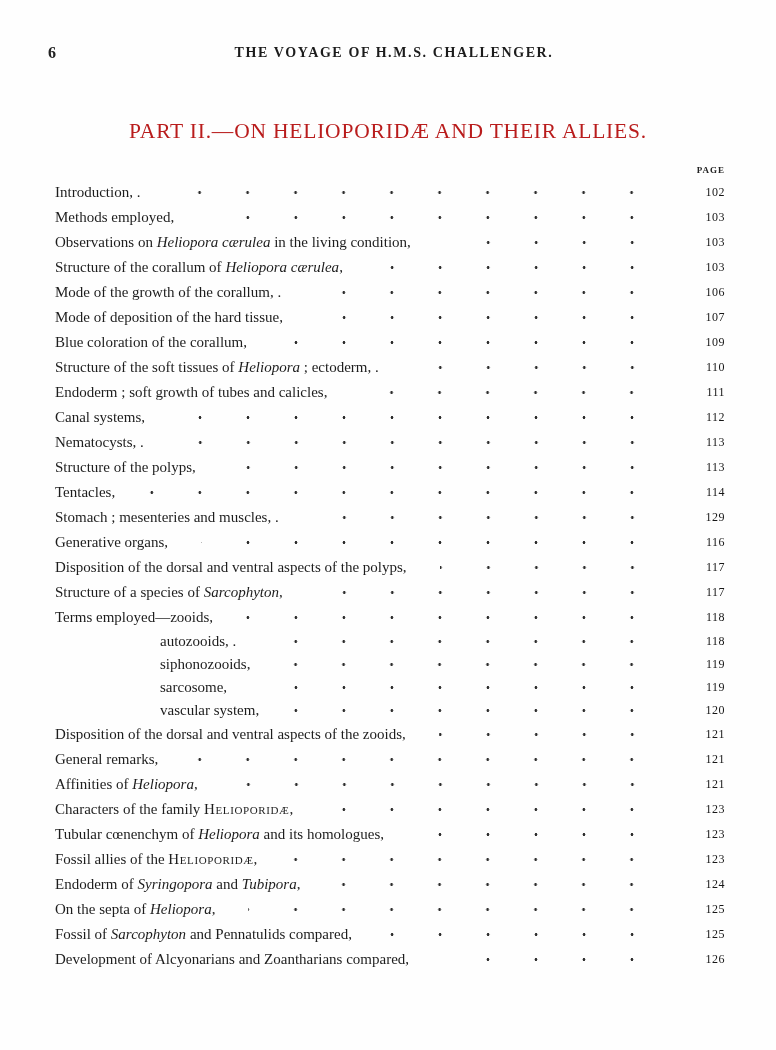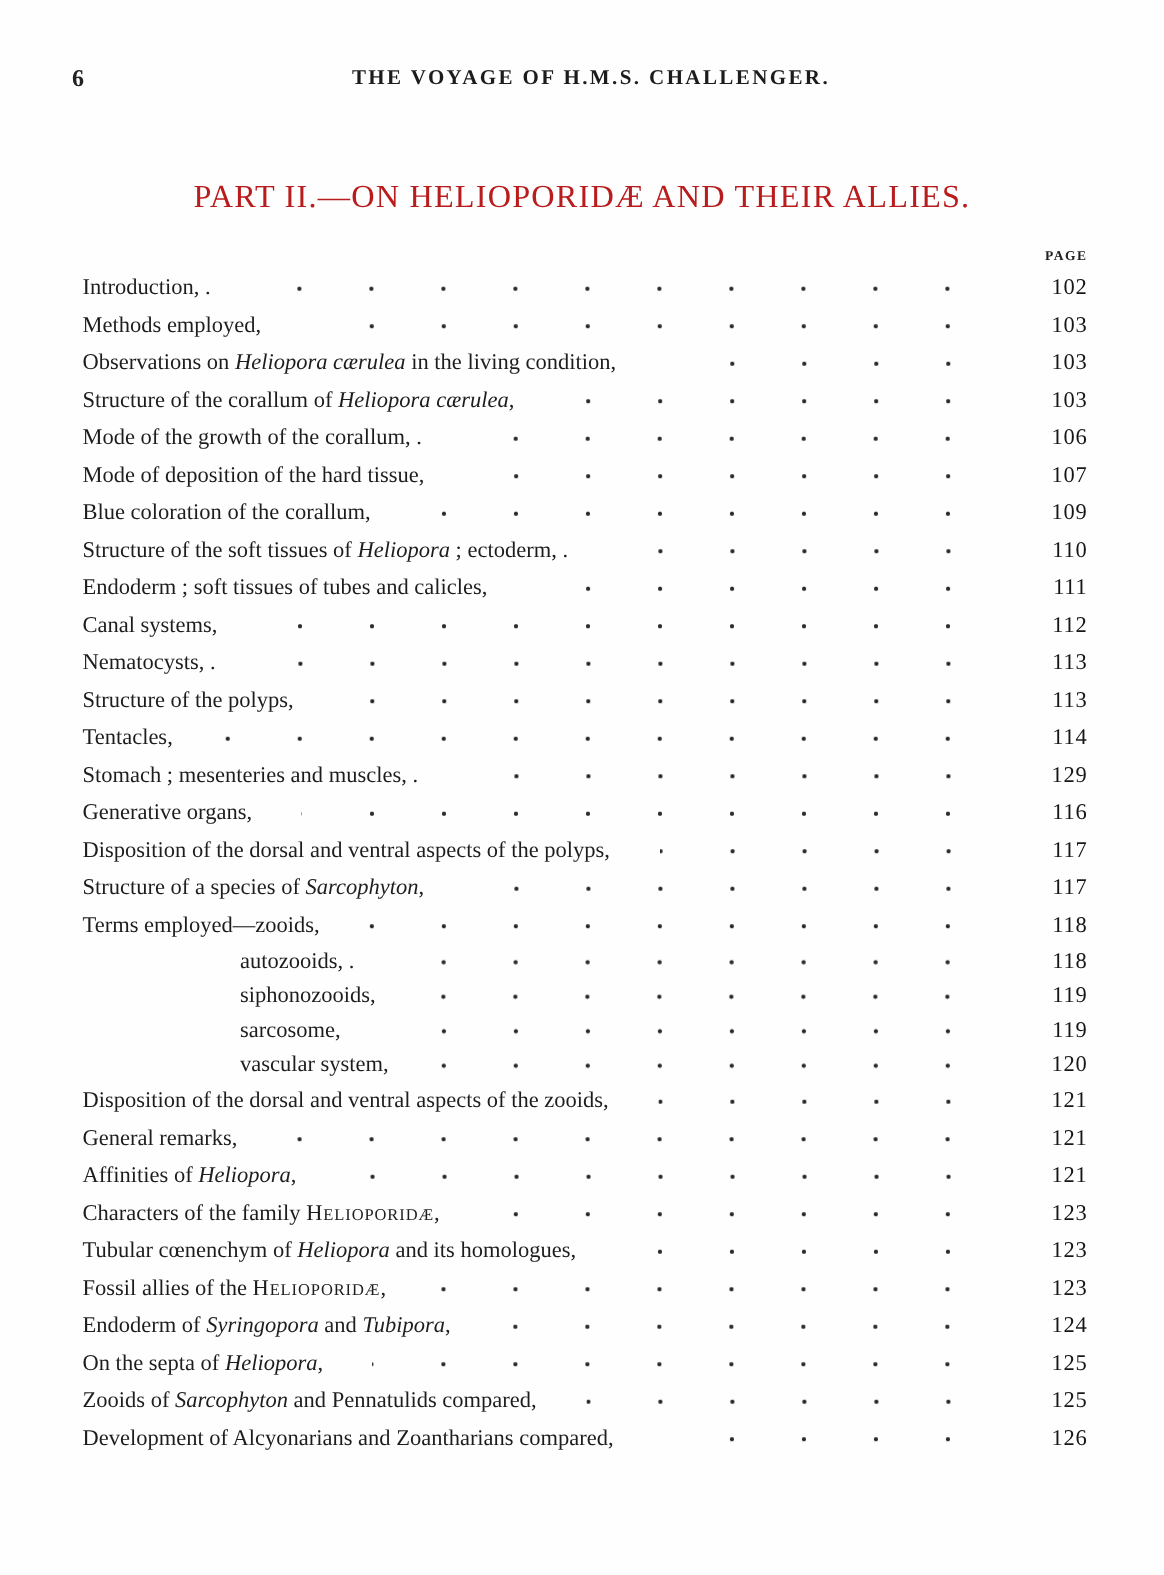--- a/index.html
+++ b/index.html
@@ -58,21 +58,21 @@
     align-self:stretch;
     margin:0 10px 0 9px;
     background-image:radial-gradient(circle, #2b2b2b 1.1px, rgba(0,0,0,0) 1.7px);
     background-size:48px 100%;
     background-repeat:repeat-x;
     background-position:right -1px center;
   }
   .toc-page {
     flex:0 0 36px;
     text-align:right;
-    font-size:15px; letter-spacing:0.5px; color:#161616;
+    font-size:12px; letter-spacing:0.5px; color:#161616;
   }
 </style>
 </head>
 <body>
 
 <div class="page">
 
   <div class="running-head-row">
     <div class="folio">6</div>
     <div class="running-head">THE VOYAGE OF H.M.S. CHALLENGER.</div>
@@ -117,21 +117,21 @@
         <span class="toc-title"><span>Blue coloration of the corallum,</span></span>
         <span class="leader"></span>
         <span class="toc-page">109</span>
       </div>
       <div class="toc-row">
         <span class="toc-title"><span>Structure of the soft tissues of </span><span class="it">Heliopora</span><span> ; ectoderm, .</span></span>
         <span class="leader"></span>
         <span class="toc-page">110</span>
       </div>
       <div class="toc-row">
-        <span class="toc-title"><span>Endoderm ; soft tissues of tubes and calicles,</span></span>
+        <span class="toc-title"><span>Endoderm ; soft growth of tubes and calicles,</span></span>
         <span class="leader"></span>
         <span class="toc-page">111</span>
       </div>
       <div class="toc-row">
         <span class="toc-title"><span>Canal systems,</span></span>
         <span class="leader"></span>
         <span class="toc-page">112</span>
       </div>
       <div class="toc-row">
         <span class="toc-title"><span>Nematocysts, .</span></span>
@@ -227,21 +227,21 @@
         <span class="toc-title"><span>Endoderm of </span><span class="it">Syringopora</span><span> and </span><span class="it">Tubipora</span><span>,</span></span>
         <span class="leader"></span>
         <span class="toc-page">124</span>
       </div>
       <div class="toc-row">
         <span class="toc-title"><span>On the septa of </span><span class="it">Heliopora</span><span>,</span></span>
         <span class="leader"></span>
         <span class="toc-page">125</span>
       </div>
       <div class="toc-row">
-        <span class="toc-title"><span>Zooids of </span><span class="it">Sarcophyton</span><span> and Pennatulids compared,</span></span>
+        <span class="toc-title"><span>Fossil of </span><span class="it">Sarcophyton</span><span> and Pennatulids compared,</span></span>
         <span class="leader"></span>
         <span class="toc-page">125</span>
       </div>
       <div class="toc-row">
         <span class="toc-title"><span>Development of Alcyonarians and Zoantharians compared,</span></span>
         <span class="leader"></span>
         <span class="toc-page">126</span>
       </div>
     </div>
 

